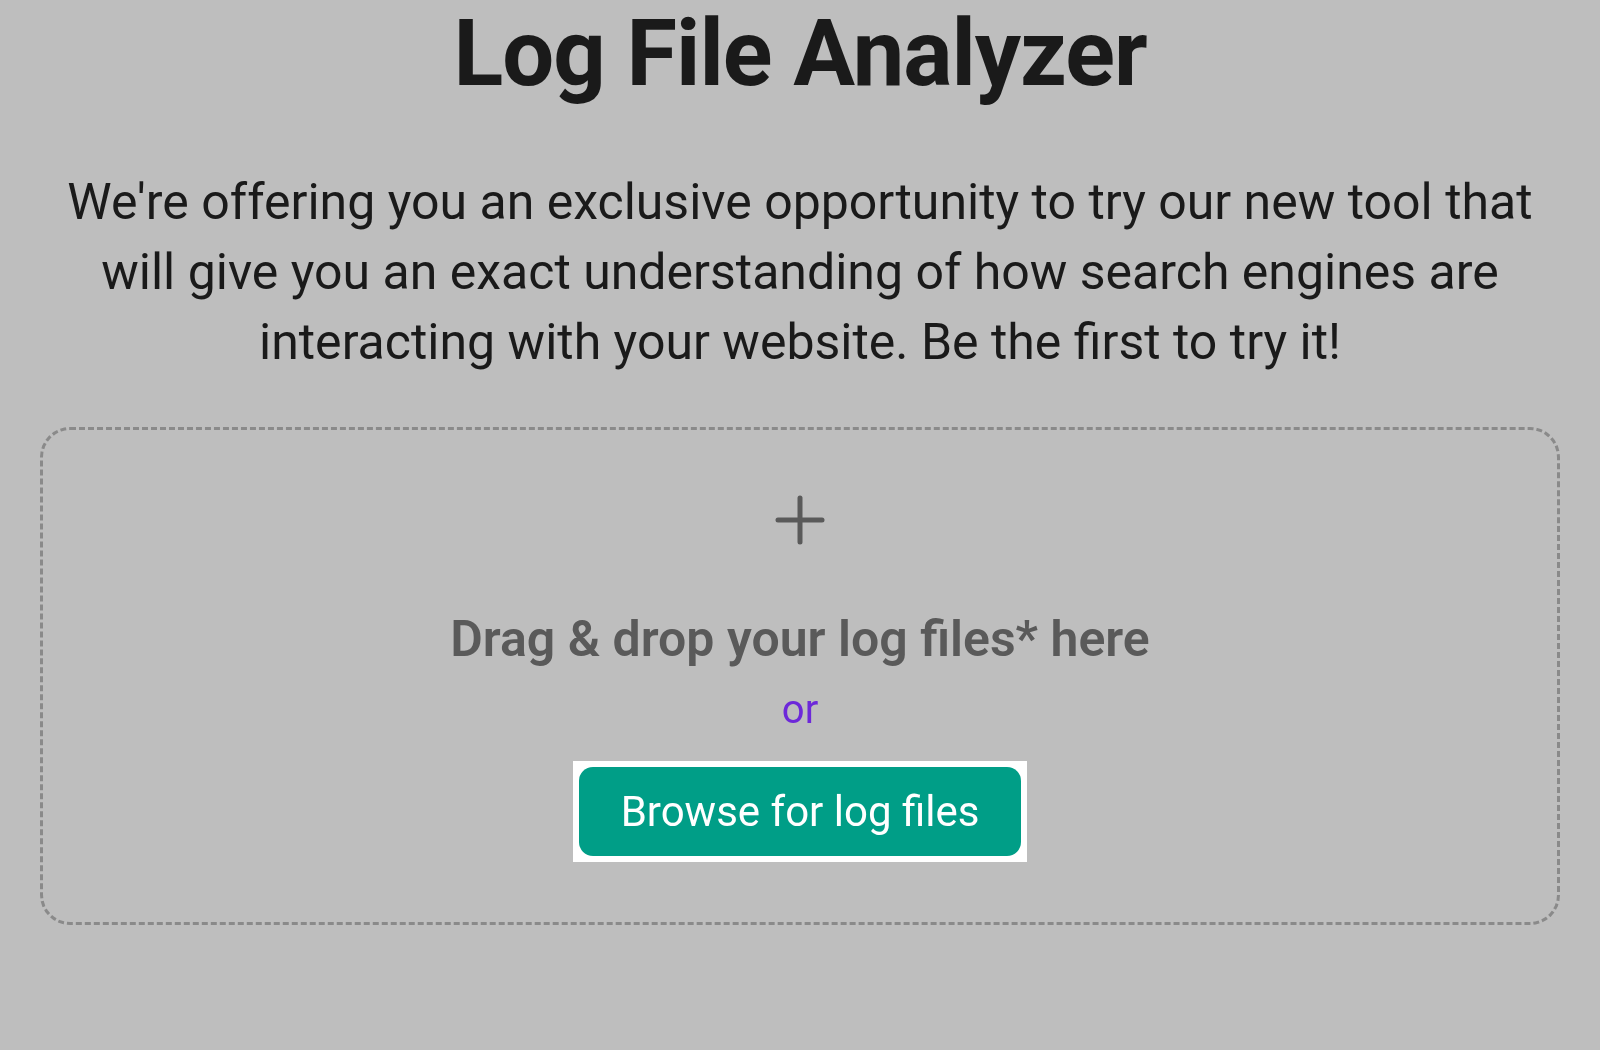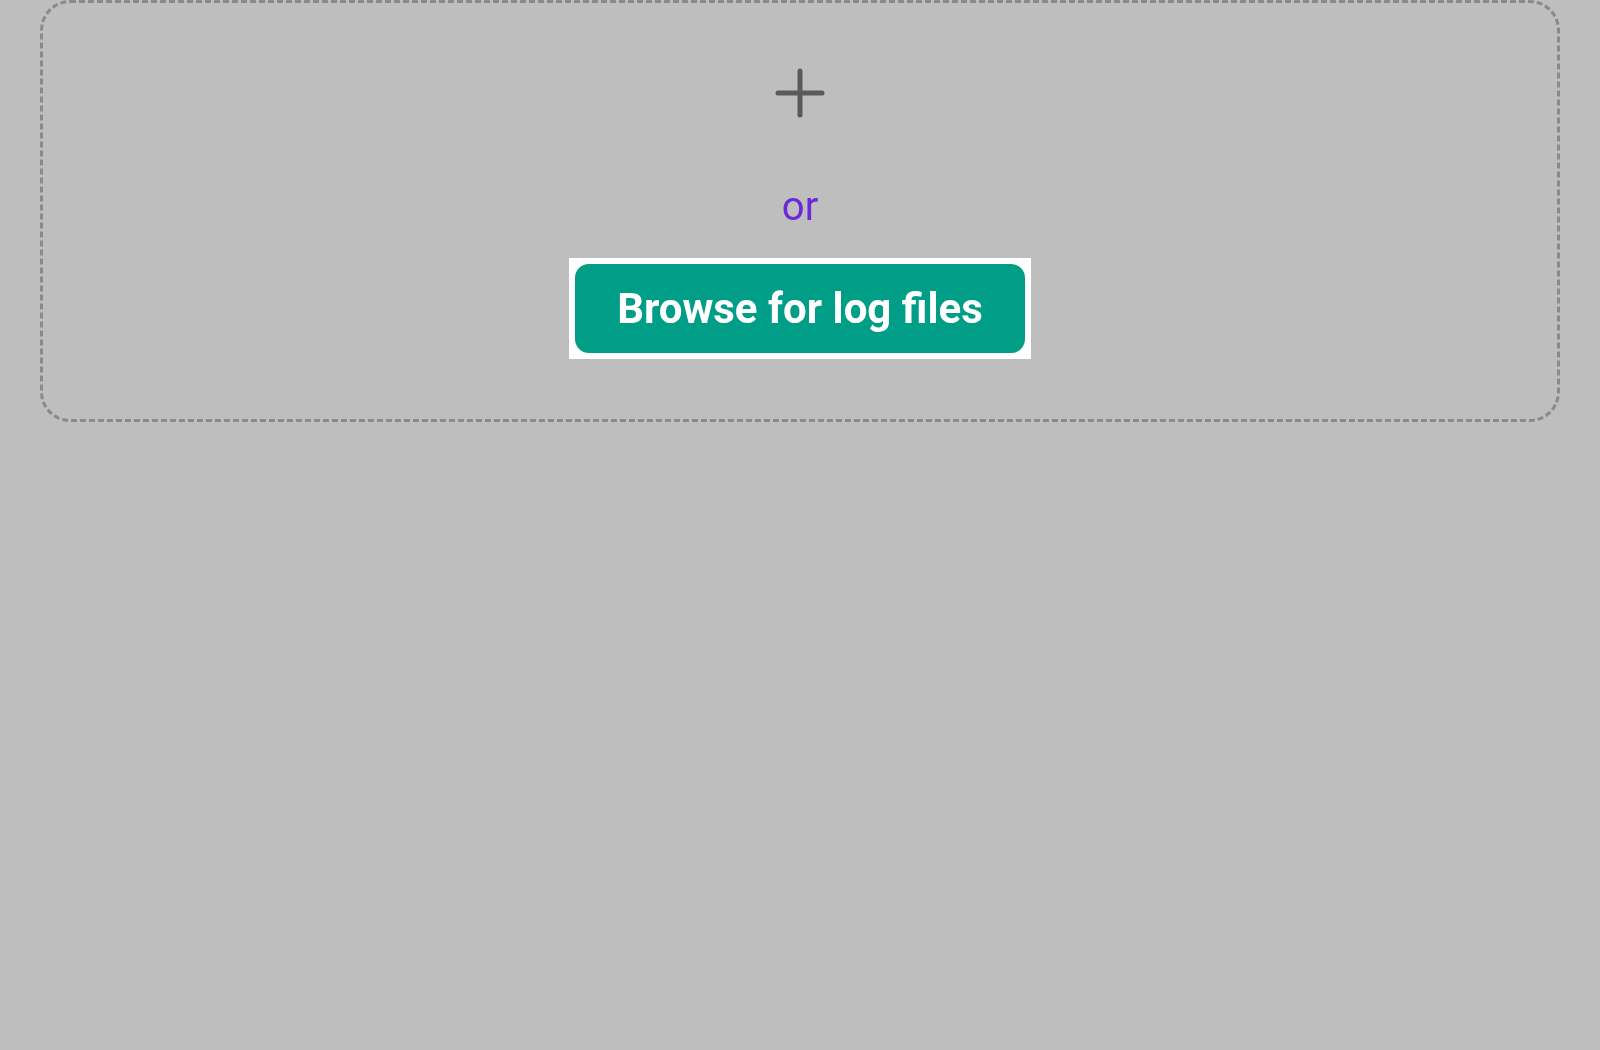--- a/index.html
+++ b/index.html
@@ -82,42 +82,45 @@
     .browse-button-wrapper {
       background-color: #ffffff;
       padding: 6px;
       display: inline-block;
     }
     
     .browse-button {
       background-color: #009e87;
       color: #ffffff;
       font-size: 42px;
-      font-weight: 700;
+      font-weight: 400;
       border: none;
       border-radius: 14px;
       padding: 20px 42px;
       cursor: pointer;
       font-family: inherit;
     }
   </style>
 </head>
 <body>
 
 <div class="container">
+  <h1 class="title">Log File Analyzer</h1>
 
+  <p class="description">We're offering you an exclusive opportunity to try our new tool that will give you an exact understanding of how search engines are interacting with your website. Be the first to try it!</p>
 
   <div class="dropzone">
     <div class="plus-icon">
       <svg viewBox="0 0 60 60" fill="none" stroke="#5a5a5a" stroke-width="5" stroke-linecap="round">
         <line x1="30" y1="8" x2="30" y2="52"></line>
         <line x1="8" y1="30" x2="52" y2="30"></line>
       </svg>
     </div>
 
+    <div class="drop-text">Drag &amp; drop your log files* here</div>
 
     <div class="or-text">or</div>
 
     <div class="browse-button-wrapper">
       <button class="browse-button">Browse for log files</button>
     </div>
   </div>
 </div>
 
 </body></html>

